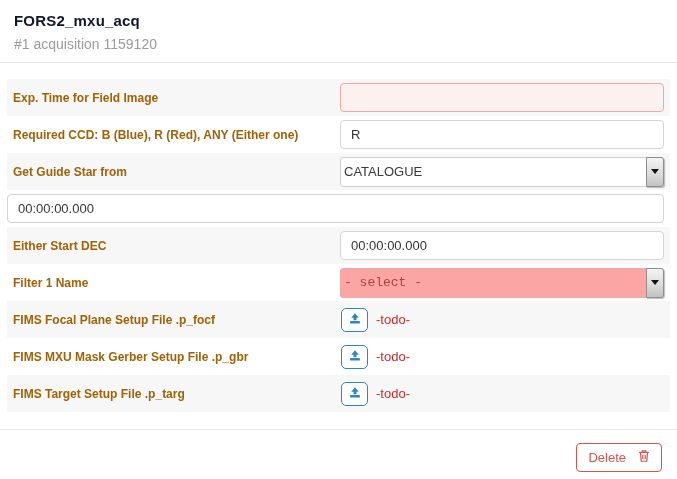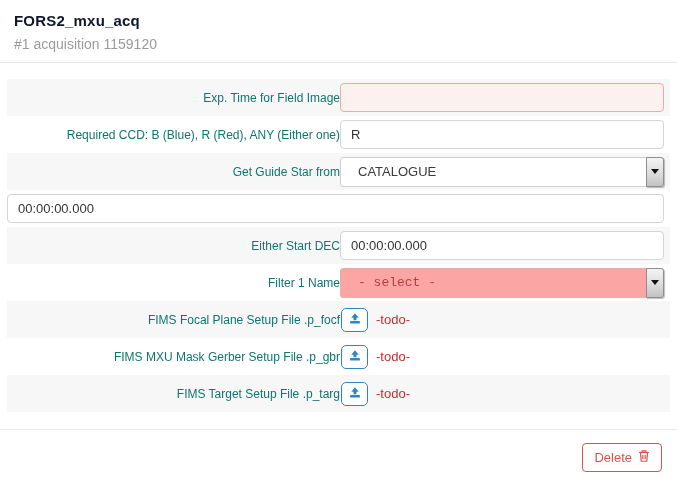--- a/index.html
+++ b/index.html
@@ -9,49 +9,49 @@
   .header { padding: 12px 14px 10px 14px; }
   .header .title { font-size: 15px; font-weight: 700; color: #0f172a; letter-spacing: .2px; }
   .header .subtitle { font-size: 14px; color: #9b9b9b; margin-top: 7px; }
 
   .divider { height: 1px; background: #e8e8e8; width: 100%; }
 
   .form-table { margin: 16px 7px 0 7px; }
   .row { height: 37px; display: flex; align-items: center; }
   .row.striped { background: #f7f7f7; }
   .cell-label { width: 333px; flex: 0 0 333px; padding-left: 6px;
-    font-size: 12px; font-weight: 400; color: #0f766e; text-align: right; }
+    font-size: 12px; font-weight: 700; color: #a16207; }
   .cell-value { flex: 1; padding-right: 6px; display: flex; align-items: center; }
 
   input.text-input { width: 100%; height: 29px; border: 1px solid #d4d4d4;
     border-radius: 4px; padding: 0 10px; font-size: 13px; color: #333333;
     background: #ffffff; outline: none;
     font-family: "Liberation Sans", sans-serif; }
   input.text-input.error { background: #fdf1f0; border-color: #edaaa4; }
 
   .select { position: relative; width: 100%; height: 30px; border: 1px solid #cfcfcf;
     border-radius: 3px; background: #ffffff; display: flex; align-items: center;
-    padding-left: 17px; font-size: 13px; color: #3a3a3a; cursor: default; }
+    padding-left: 3px; font-size: 13px; color: #3a3a3a; cursor: default; }
   .select.error { background: #fca5a5; border-color: #e6aca6; color: #b0413e; font-family: Liberation Mono, monospace; }
   .arrow-strip { position: absolute; top: -1px; bottom: -1px; right: -1px; width: 18px;
     background: linear-gradient(180deg, #f4f4f4 0%, #dcdcdc 55%, #c2c2c2 100%);
     border: 1px solid #8e8e8e; border-radius: 0 3px 3px 0;
     display: flex; align-items: center; justify-content: center;
     box-shadow: 1px 1px 1px rgba(0,0,0,.25); }
   .arrow-down { width: 0; height: 0; border-left: 4px solid transparent;
     border-right: 4px solid transparent; border-top: 5px solid #111111; }
 
   .upload-btn { width: 27px; height: 24px; border: 1px solid #2e86c1; border-radius: 5px;
     background: #ffffff; display: flex; align-items: center; justify-content: center;
     margin-left: 1px; cursor: pointer; padding: 0; }
   .todo-text { color: #cc2b2b; font-size: 13px; margin-left: 8px; }
 
   .footer-divider { margin-top: 17px; }
   .footer { padding: 13px 15px 0 15px; display: flex; justify-content: flex-end; }
-  .delete-btn { display: flex; align-items: center; gap: 6px; background: #ffffff;
+  .delete-btn { display: flex; align-items: center; gap: 12px; background: #ffffff;
     border: 1px solid #d9534f; border-radius: 4px; color: #d9534f;
     font-size: 13px; padding: 5px 11px; cursor: pointer;
     font-family: "Liberation Sans", sans-serif; }
 </style>
 </head>
 <body>
 
 <div class="header">
   <div class="title">FORS2_mxu_acq</div>
   <div class="subtitle">#1 acquisition 1159120</div>

